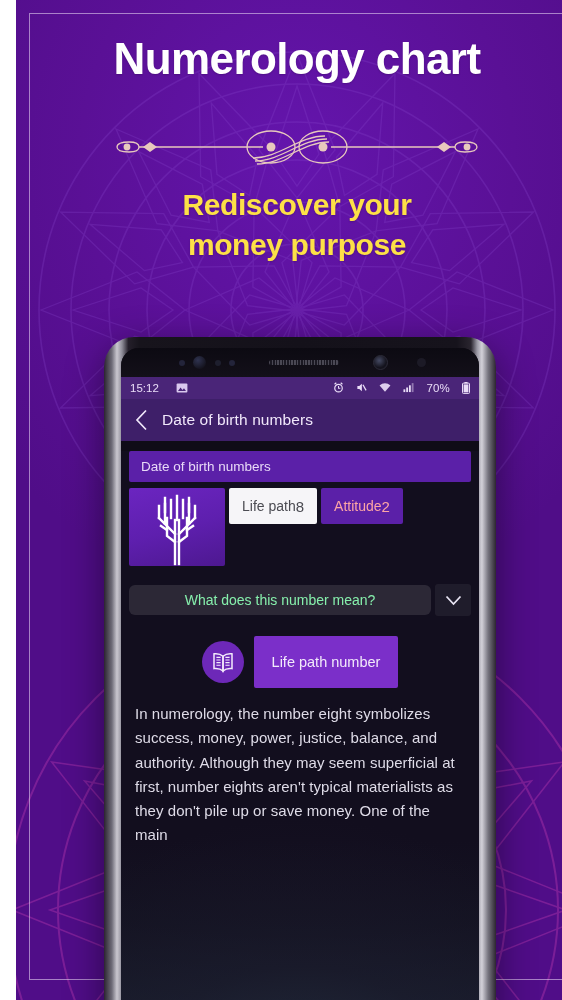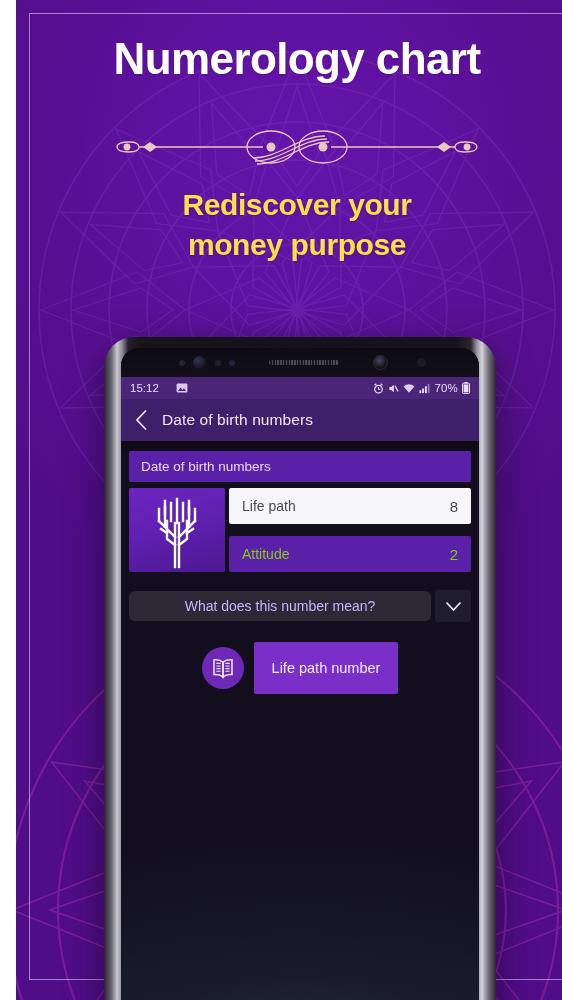--- a/index.html
+++ b/index.html
@@ -127,21 +127,21 @@
 
   
   .statusbar {
     display: flex; align-items: center;
     height: 22px; padding: 0 9px;
     background: #4a2578;
     color: #e9dcf7;
     font-size: 11.5px;
   }
   .status-left { display: flex; align-items: center; gap: 17px; }
-  .status-right { margin-left: auto; display: flex; align-items: flex-end; gap: 4px; }
+  .status-right { margin-left: auto; display: flex; align-items: flex-start; gap: 12px; }
   .status-right svg { display: block; }
   .batt-pct { font-size: 11.5px; letter-spacing: .2px; }
 
   
   .appbar {
     display: flex; align-items: center; gap: 14px;
     height: 42px; padding: 0 14px;
     background: #3e1f69;
     color: #f0e7fa;
   }
@@ -179,42 +179,42 @@
     display: flex;
     margin: 6px 8px 0 8px;
     gap: 4px;
   }
   .tree-card {
     width: 96px;
     background: linear-gradient(165deg,#6b25c0 0%,#5e1fae 52%,#4d1890 100%);
     display: flex; align-items: center; justify-content: center;
     border-radius: 2px;
   }
-  .num-list { flex: 1; display: flex; flex-direction: column; gap: 12px; }
+  .num-list { flex: 1; display: flex; flex-direction: row; gap: 4px; }
   .num-item {
     display: flex; align-items: center;
     height: 36px; padding: 0 13px;
     background: #5b20a8;
-    color: #84cc16;
+    color: #fca5a5;
     font-size: 14px;
     border-radius: 2px;
   }
   .num-item.active { background: #f6f5f8; color: #4b4b52; }
   .num-val { margin-left: auto; font-size: 15px; }
 
   .accordion {
     position: relative;
     margin: 18px 8px 0 8px;
     display: flex; flex-direction: column; gap: 10px;
   }
   .acc-row { display: flex; align-items: center; gap: 4px; }
   .acc-label {
     flex: 1;
     background: rgba(255,255,255,.11);
-    color: #c4b5fd;
+    color: #86efac;
     font-size: 14px;
     text-align: center;
     padding: 7px 10px;
     border-radius: 6px;
   }
   .acc-caret {
     width: 36px; height: 32px;
     background: rgba(255,255,255,.06);
     border-radius: 3px;
     display: flex; align-items: center; justify-content: center;
@@ -463,17 +463,18 @@
               <path d="M12 5.2 C14.4 3 17.4 2.4 21 2.8 V17.6 C17.4 17.2 14.4 17.8 12 20 Z" fill="none" stroke="#f3e9fb" stroke-width="1.5"></path>
               <g stroke="#f3e9fb" stroke-width="1.1">
                 <path d="M5.4 6.4 H9.6 M5.4 9 H9.6 M5.4 11.6 H9.6 M5.4 14.2 H9.6"></path>
                 <path d="M14.4 6.4 H18.6 M14.4 9 H18.6 M14.4 11.6 H18.6 M14.4 14.2 H18.6"></path>
               </g>
             </svg>
           </div>
           <div class="badge-chip">Life path number</div>
         </div>
 
+        <p class="body-text">In numerology, the number eight symbolizes success, money, power, justice, balance, and authority. Although they may seem superficial at first, number eights aren't typical materialists as they don't pile up or save money. One of the main</p>
       </div>
 
     </div>
   </div>
 </div>
 
 </body></html>

